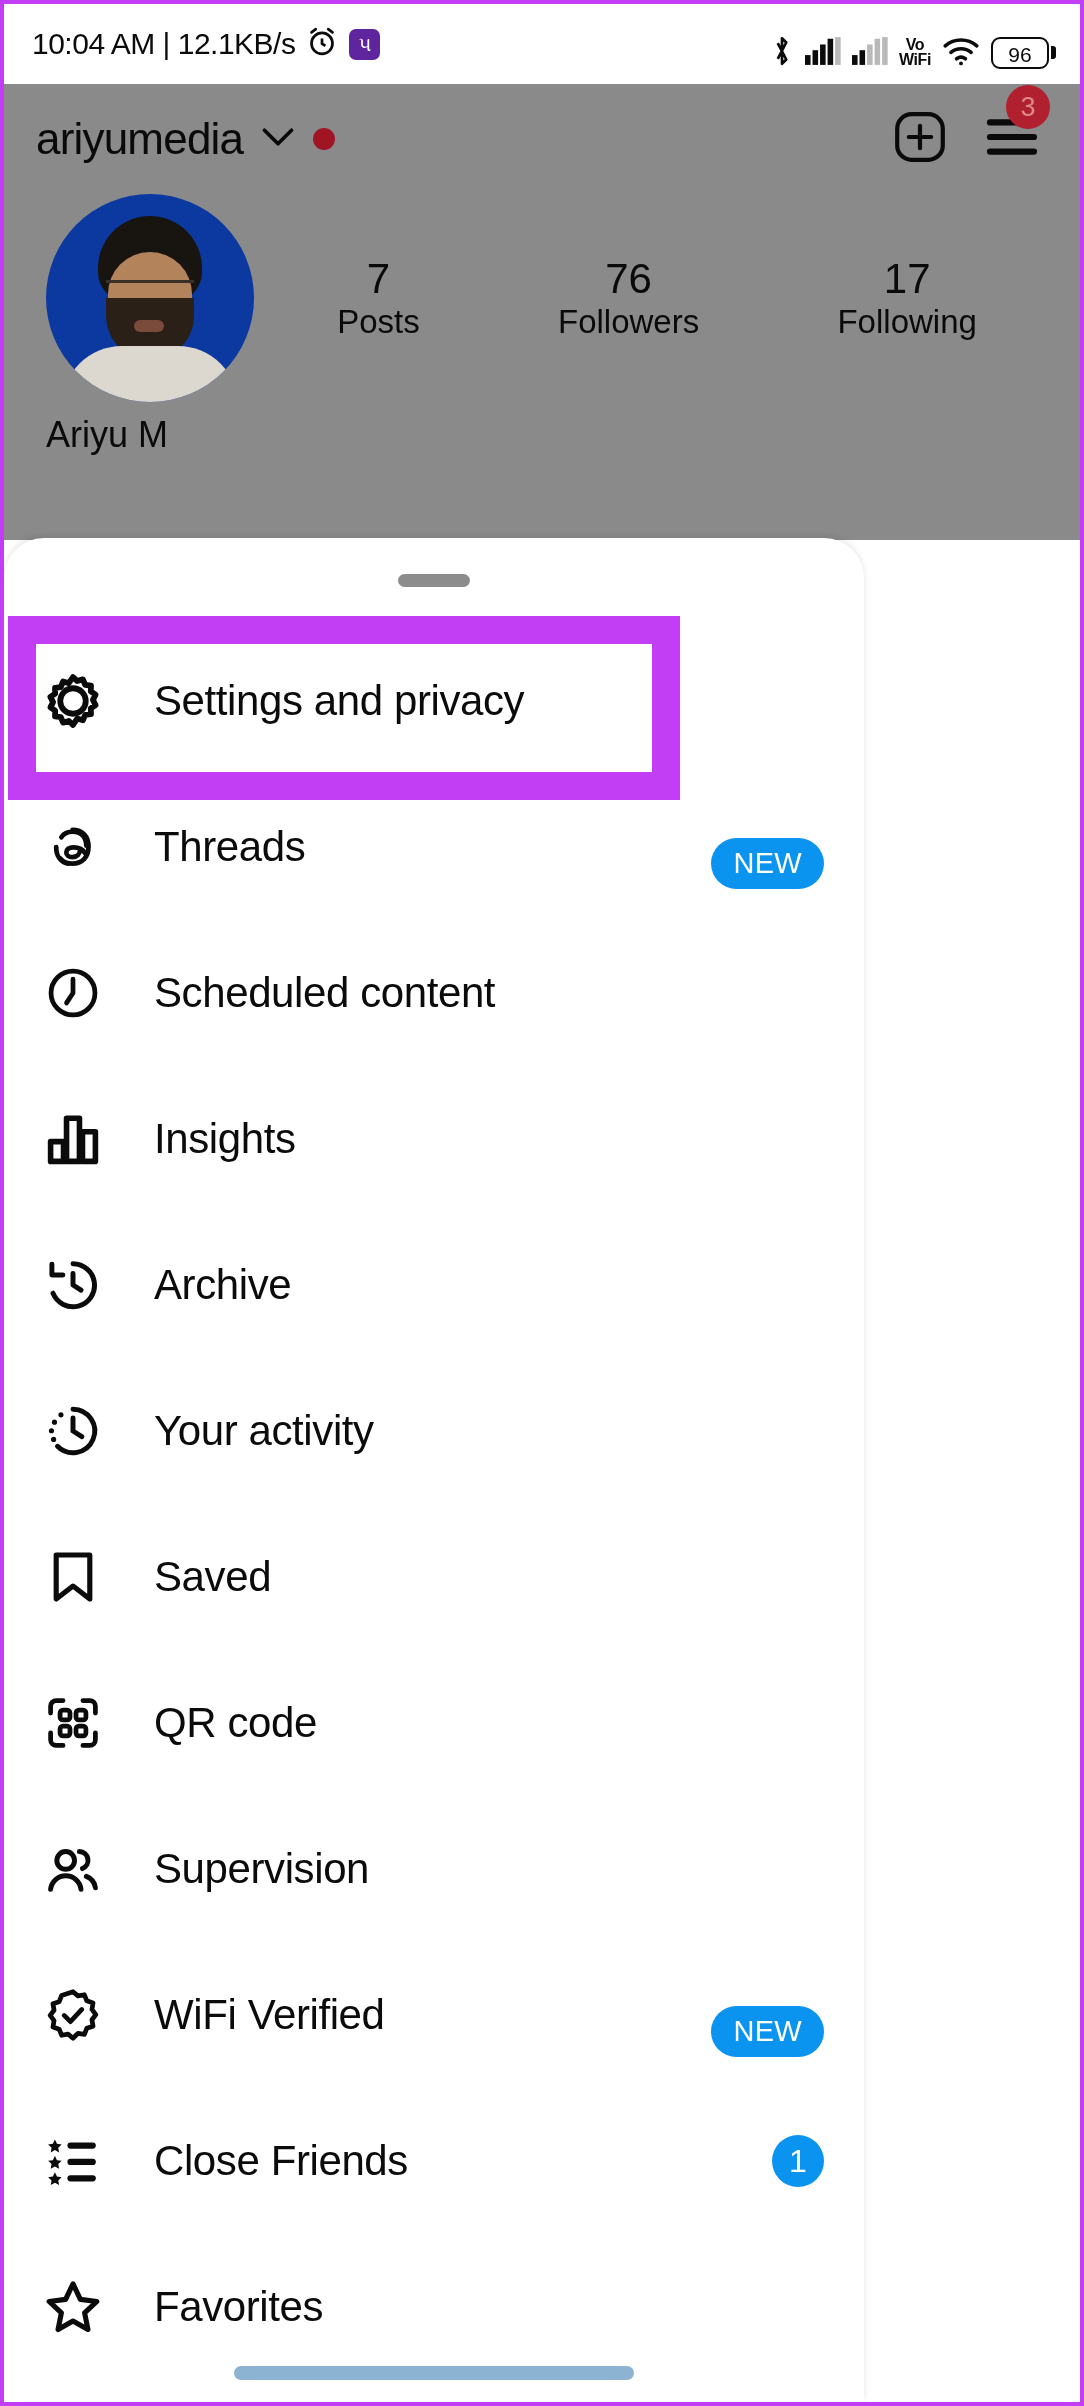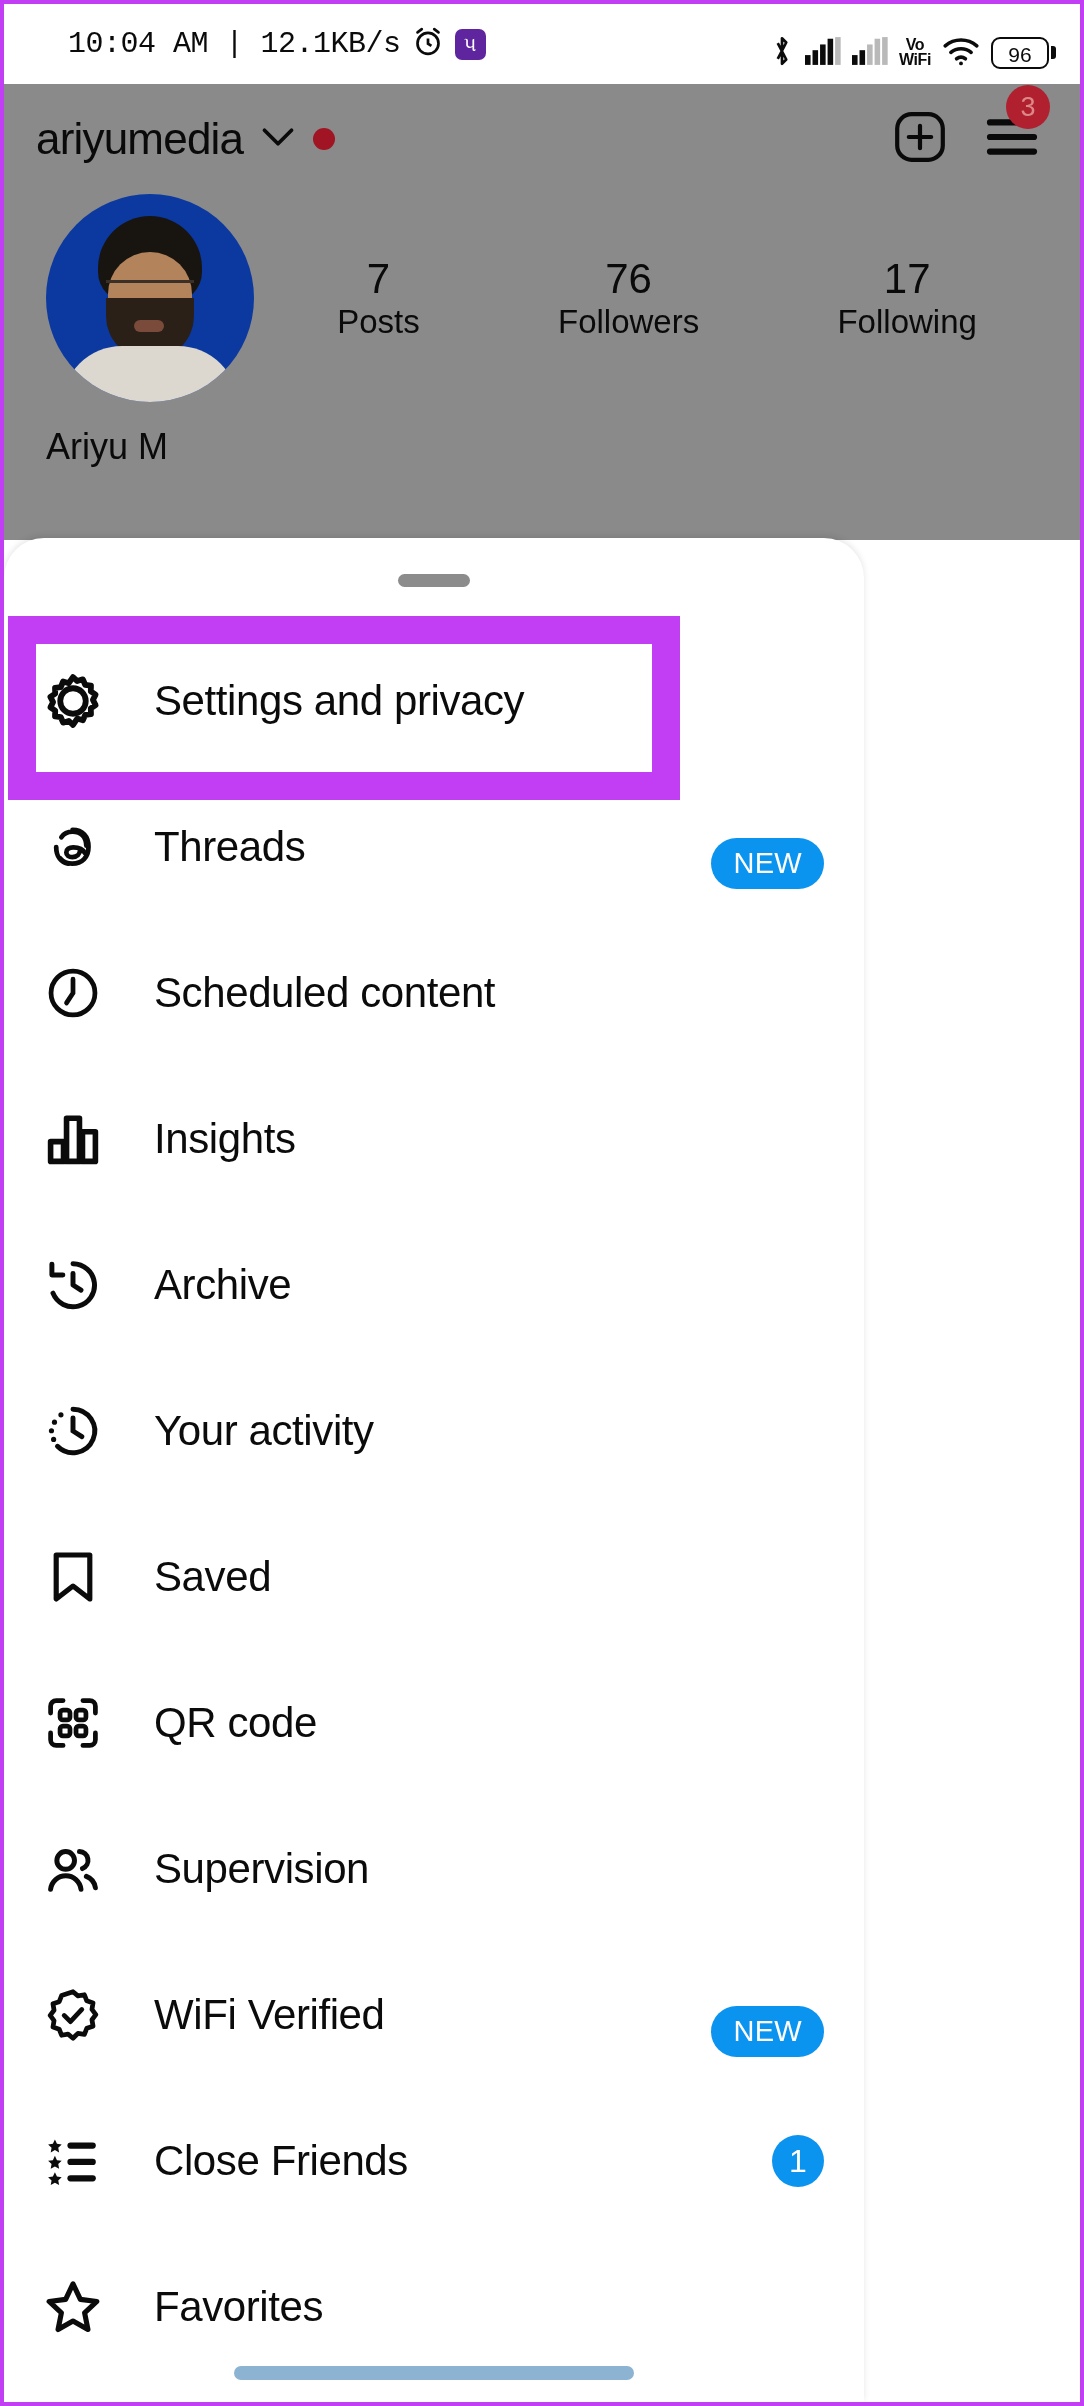--- a/index.html
+++ b/index.html
@@ -22,21 +22,21 @@
     position: absolute; left: 0; top: 0;
     width: 1076px; height: 80px;
     background: #ffffff;
     display: flex; align-items: center;
     justify-content: space-between;
     padding: 0 24px 0 28px;
   }
   .sb-left { display: flex; align-items: center; gap: 10px; }
   .sb-text {
     font-size: 30px; color: #0b0b0b; letter-spacing: -0.5px;
-    font-family: Liberation Mono, monospace; white-space: nowrap; margin-left: 36px;
+    font-family: Liberation Sans, sans-serif; white-space: nowrap;
   }
   .sb-right { display: flex; align-items: center; gap: 11px; margin-top: 17px; }
   .ic { display: block; }
 
   .phonepe-badge {
     width: 31px; height: 31px; border-radius: 7px;
     background: #5f259f; display: flex;
     align-items: center; justify-content: center;
     color: #ffffff; font-size: 20px; line-height: 1;
     font-family: "Liberation Sans", sans-serif;
@@ -108,21 +108,20 @@
   .stat { text-align: center; }
   .stat-num { font-size: 42px; color: #0a0a0a; line-height: 1.12;
               font-family: "Liberation Sans", sans-serif; }
   .stat-label { font-size: 33px; color: #0a0a0a; line-height: 1.2;
                 font-family: "Liberation Sans", sans-serif; }
 
   #display-name {
     position: absolute; left: 42px; top: 330px;
     font-size: 36px; color: #0a0a0a;
     font-family: "Liberation Sans", sans-serif;
-    margin-top: 12px;
   }
 
   
   #bottom-sheet {
     position: absolute; left: 0; top: 534px;
     width: 860px; height: 1864px;
     background: #ffffff;
     border-radius: 40px 40px 0 0;
     box-shadow: 0 -2px 6px rgba(0,0,0,0.10);
     overflow: hidden;

